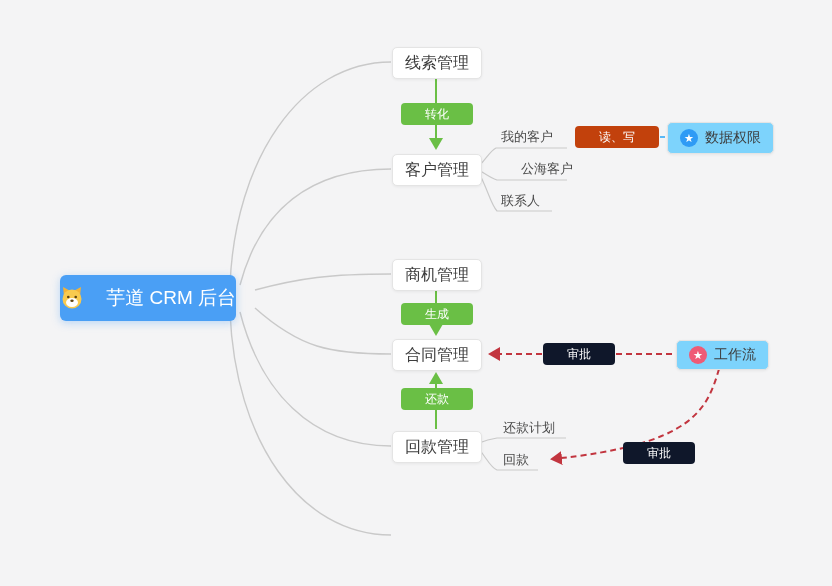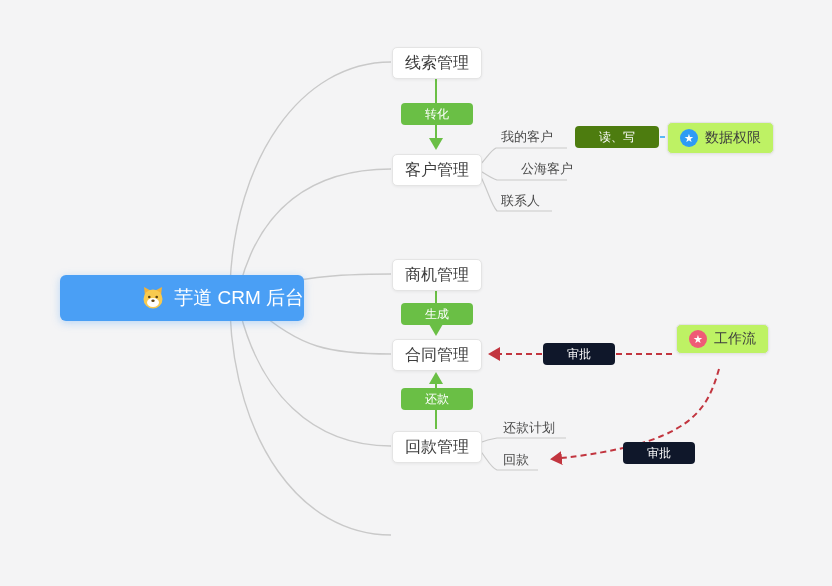--- a/index.html
+++ b/index.html
@@ -3,63 +3,63 @@
 <meta charset="utf-8">
 <style>
   html,body{margin:0;padding:0;}
   .canvas{
     position:relative;width:832px;height:586px;
     background:#f4f4f5;overflow:hidden;
     font-family:"Liberation Sans","DejaVu Sans",sans-serif;
   }
   svg.wires{position:absolute;left:0;top:0;z-index:1;}
   .root-node{
-    position:absolute;left:60px;top:275px;width:244px;height:46px;
+    position:absolute;left:60px;top:275px;width:176px;height:46px;
     background:#4a9ff5;border-radius:6px;display:flex;align-items:center;
-    justify-content:flex-end;gap:9px;color:#fff;font-size:19px;z-index:2;
+    justify-content:space-between;gap:9px;color:#fff;font-size:19px;z-index:2;
     box-shadow:0 2px 8px rgba(74,159,245,.35);
   }
   .mnode{
     position:absolute;left:392px;width:88px;height:30px;background:#fff;
     border:1px solid #e4e4e4;border-radius:5px;
     box-shadow:0 1px 3px rgba(0,0,0,.06);
     font-size:16px;color:#3d3d3d;display:flex;align-items:center;
     justify-content:center;z-index:2;white-space:nowrap;
   }
   .n-lead{top:47px}.n-customer{top:154px}.n-opportunity{top:259px}
   .n-contract{top:339px}.n-receivable{top:431px}.n-product{top:520px}
   .badge{
     position:absolute;transform:translateX(-50%);font-size:12px;color:#fff;
     padding:3px 24px;border-radius:4px;z-index:3;line-height:16px;white-space:nowrap;
   }
   .badge.green{background:#6abf45}
-  .badge.blue{background:#4d7c0f}
+  .badge.blue{background:#c2410c}
   .badge.red{background:#0f172a}
   .b-convert{left:437px;top:103px}
   .b-generate{left:437px;top:303px}
   .b-repay{left:437px;top:388px}
   .b-readwrite{left:617px;top:126px}
   .b-approve1{left:579px;top:343px}
   .b-approve2{left:659px;top:442px}
   .subitem{
     position:absolute;font-size:13px;color:#4a4a4a;z-index:2;
     height:18px;line-height:18px;white-space:nowrap;font-family:Liberation Serif, serif;
   }
   .s-my{left:501px;top:128px}
   .s-pool{left:521px;top:160px}
   .s-contact{left:501px;top:192px}
   .s-plan{left:503px;top:419px}
   .s-payment{left:503px;top:451px}
   .side-node{
-    position:absolute;display:flex;align-items:center;gap:7px;background:#bef264;
+    position:absolute;display:flex;align-items:center;gap:7px;background:#7dd3fc;
     border:1px solid #e4e4e4;border-radius:5px;box-shadow:0 1px 3px rgba(0,0,0,.06);
     padding:0 12px;height:30px;font-size:14px;color:#3d3d3d;z-index:2;white-space:nowrap;
   }
   .sn-permission{left:667px;top:122px}
-  .sn-workflow{left:676px;top:324px;height:28px}
+  .sn-workflow{left:676px;top:340px;height:28px}
   .staricon{
     width:18px;height:18px;border-radius:50%;display:flex;align-items:center;
     justify-content:center;color:#fff;font-size:11px;line-height:1;flex:0 0 18px;
   }
   .staricon::before{content:"★";}
   .staricon.blue{background:#2e9bf5}
   .staricon.pink{background:#ef5b76}
   .dog{display:flex;align-items:center;}
 </style>
 </head>

